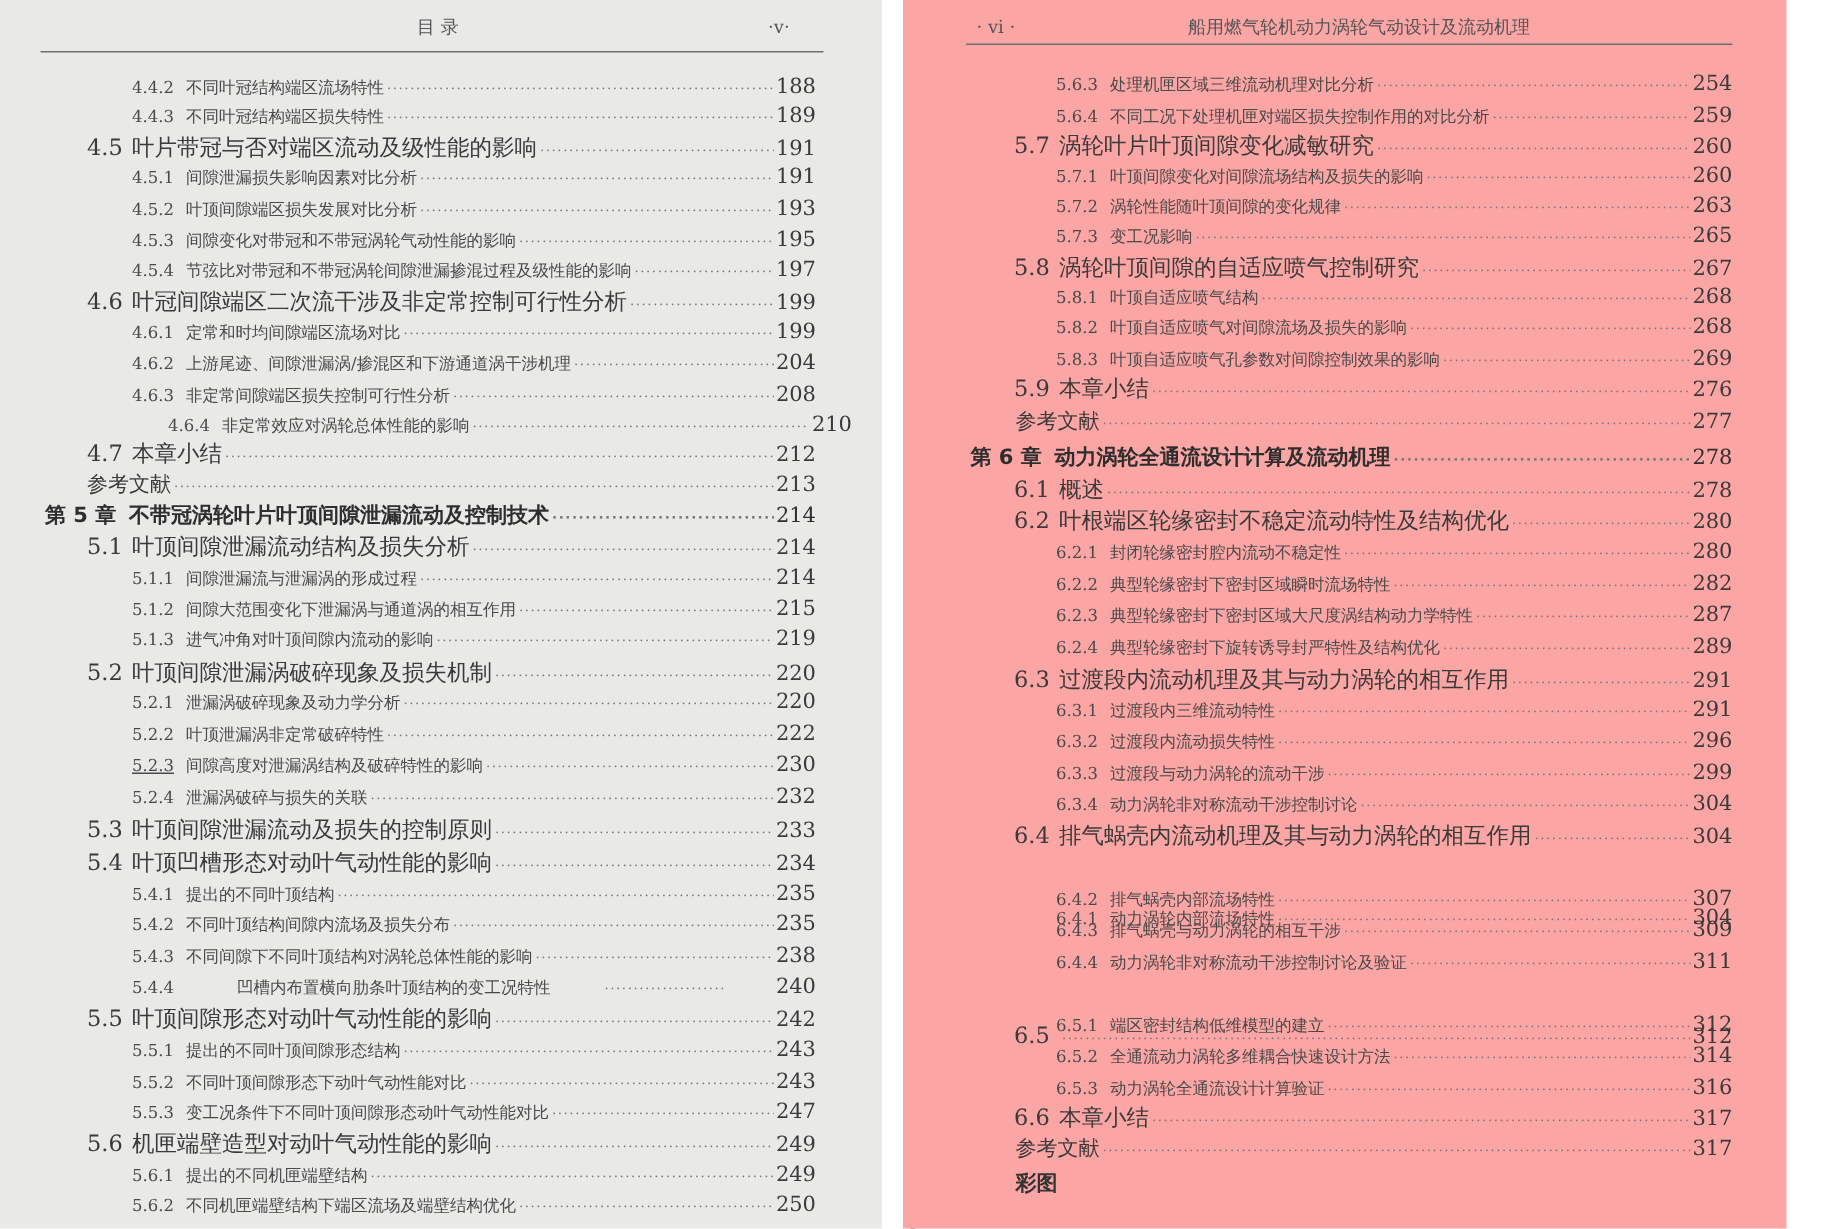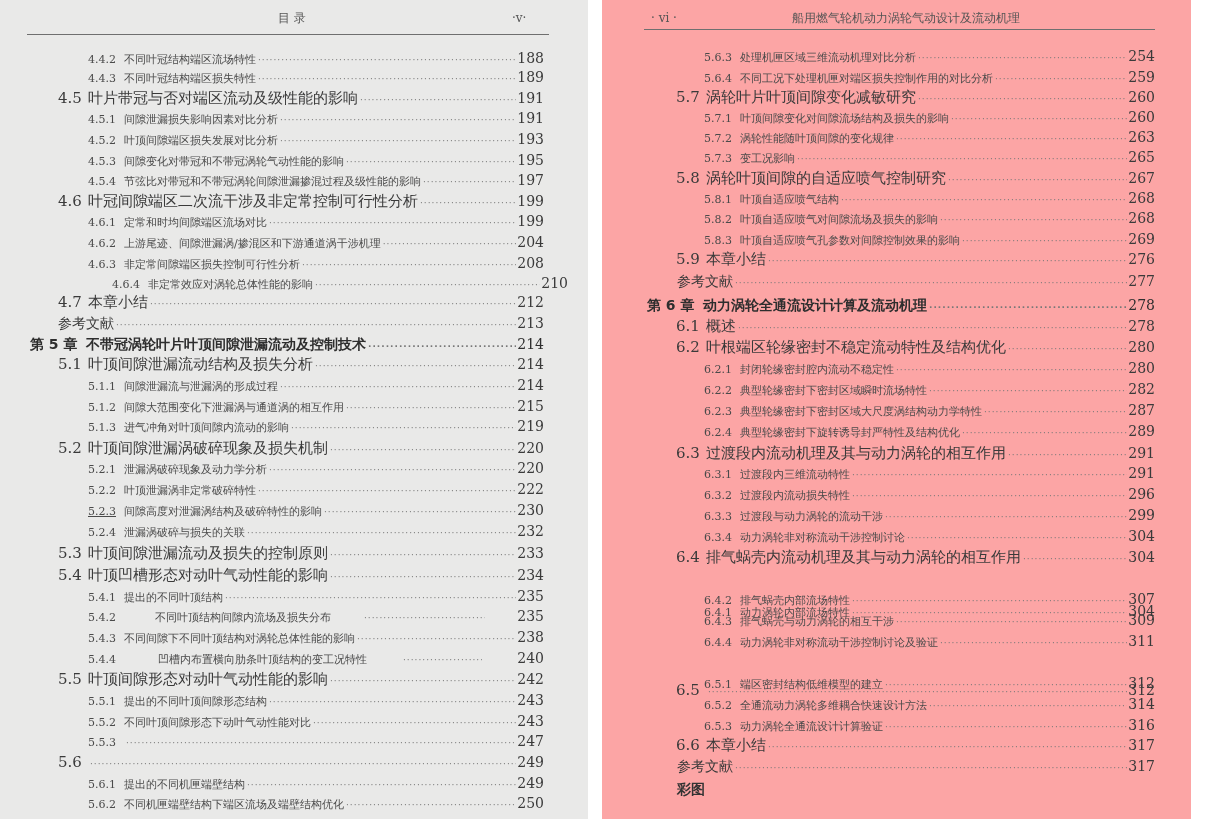--- a/index.html
+++ b/index.html
@@ -209,21 +209,21 @@
         <span class="label">叶顶凹槽形态对动叶气动性能的影响</span>
         <span class="dots"></span>
         <span class="pg">234</span>
       </div>
       <div class="row lvl3" style="left: 88px; top: 587px; width: 456px;">
         <span class="num" style="width: 36px;">5.4.1</span>
         <span class="label">提出的不同叶顶结构</span>
         <span class="dots"></span>
         <span class="pg">235</span>
       </div>
-      <div class="row lvl3" style="left: 88px; top: 607px; width: 456px; gap: 31px;">
+      <div class="row lvl3" style="left: 88px; top: 607px; width: 456px;">
         <span class="num" style="width: 36px;">5.4.2</span>
         <span class="label">不同叶顶结构间隙内流场及损失分布</span>
         <span class="dots"></span>
         <span class="pg">235</span>
       </div>
       <div class="row lvl3" style="left: 88px; top: 628px; width: 456px;">
         <span class="num" style="width: 36px;">5.4.3</span>
         <span class="label">不同间隙下不同叶顶结构对涡轮总体性能的影响</span>
         <span class="dots"></span>
         <span class="pg">238</span>
@@ -247,25 +247,27 @@
         <span class="pg">243</span>
       </div>
       <div class="row lvl3" style="left: 88px; top: 712px; width: 456px;">
         <span class="num" style="width: 36px;">5.5.2</span>
         <span class="label">不同叶顶间隙形态下动叶气动性能对比</span>
         <span class="dots"></span>
         <span class="pg">243</span>
       </div>
       <div class="row lvl3" style="left: 88px; top: 732px; width: 456px;">
         <span class="num" style="width: 36px;">5.5.3</span>
+        <span class="label">变工况条件下不同叶顶间隙形态动叶气动性能对比</span>
         <span class="dots"></span>
         <span class="pg">247</span>
       </div>
       <div class="row lvl2" style="left: 58px; top: 753px; width: 486px;">
         <span class="num" style="width: 30px;">5.6</span>
+        <span class="label">机匣端壁造型对动叶气动性能的影响</span>
         <span class="dots"></span>
         <span class="pg">249</span>
       </div>
       <div class="row lvl3" style="left: 88px; top: 774px; width: 456px;">
         <span class="num" style="width: 36px;">5.6.1</span>
         <span class="label">提出的不同机匣端壁结构</span>
         <span class="dots"></span>
         <span class="pg">249</span>
       </div>
       <div class="row lvl3" style="left: 88px; top: 794px; width: 456px;">

